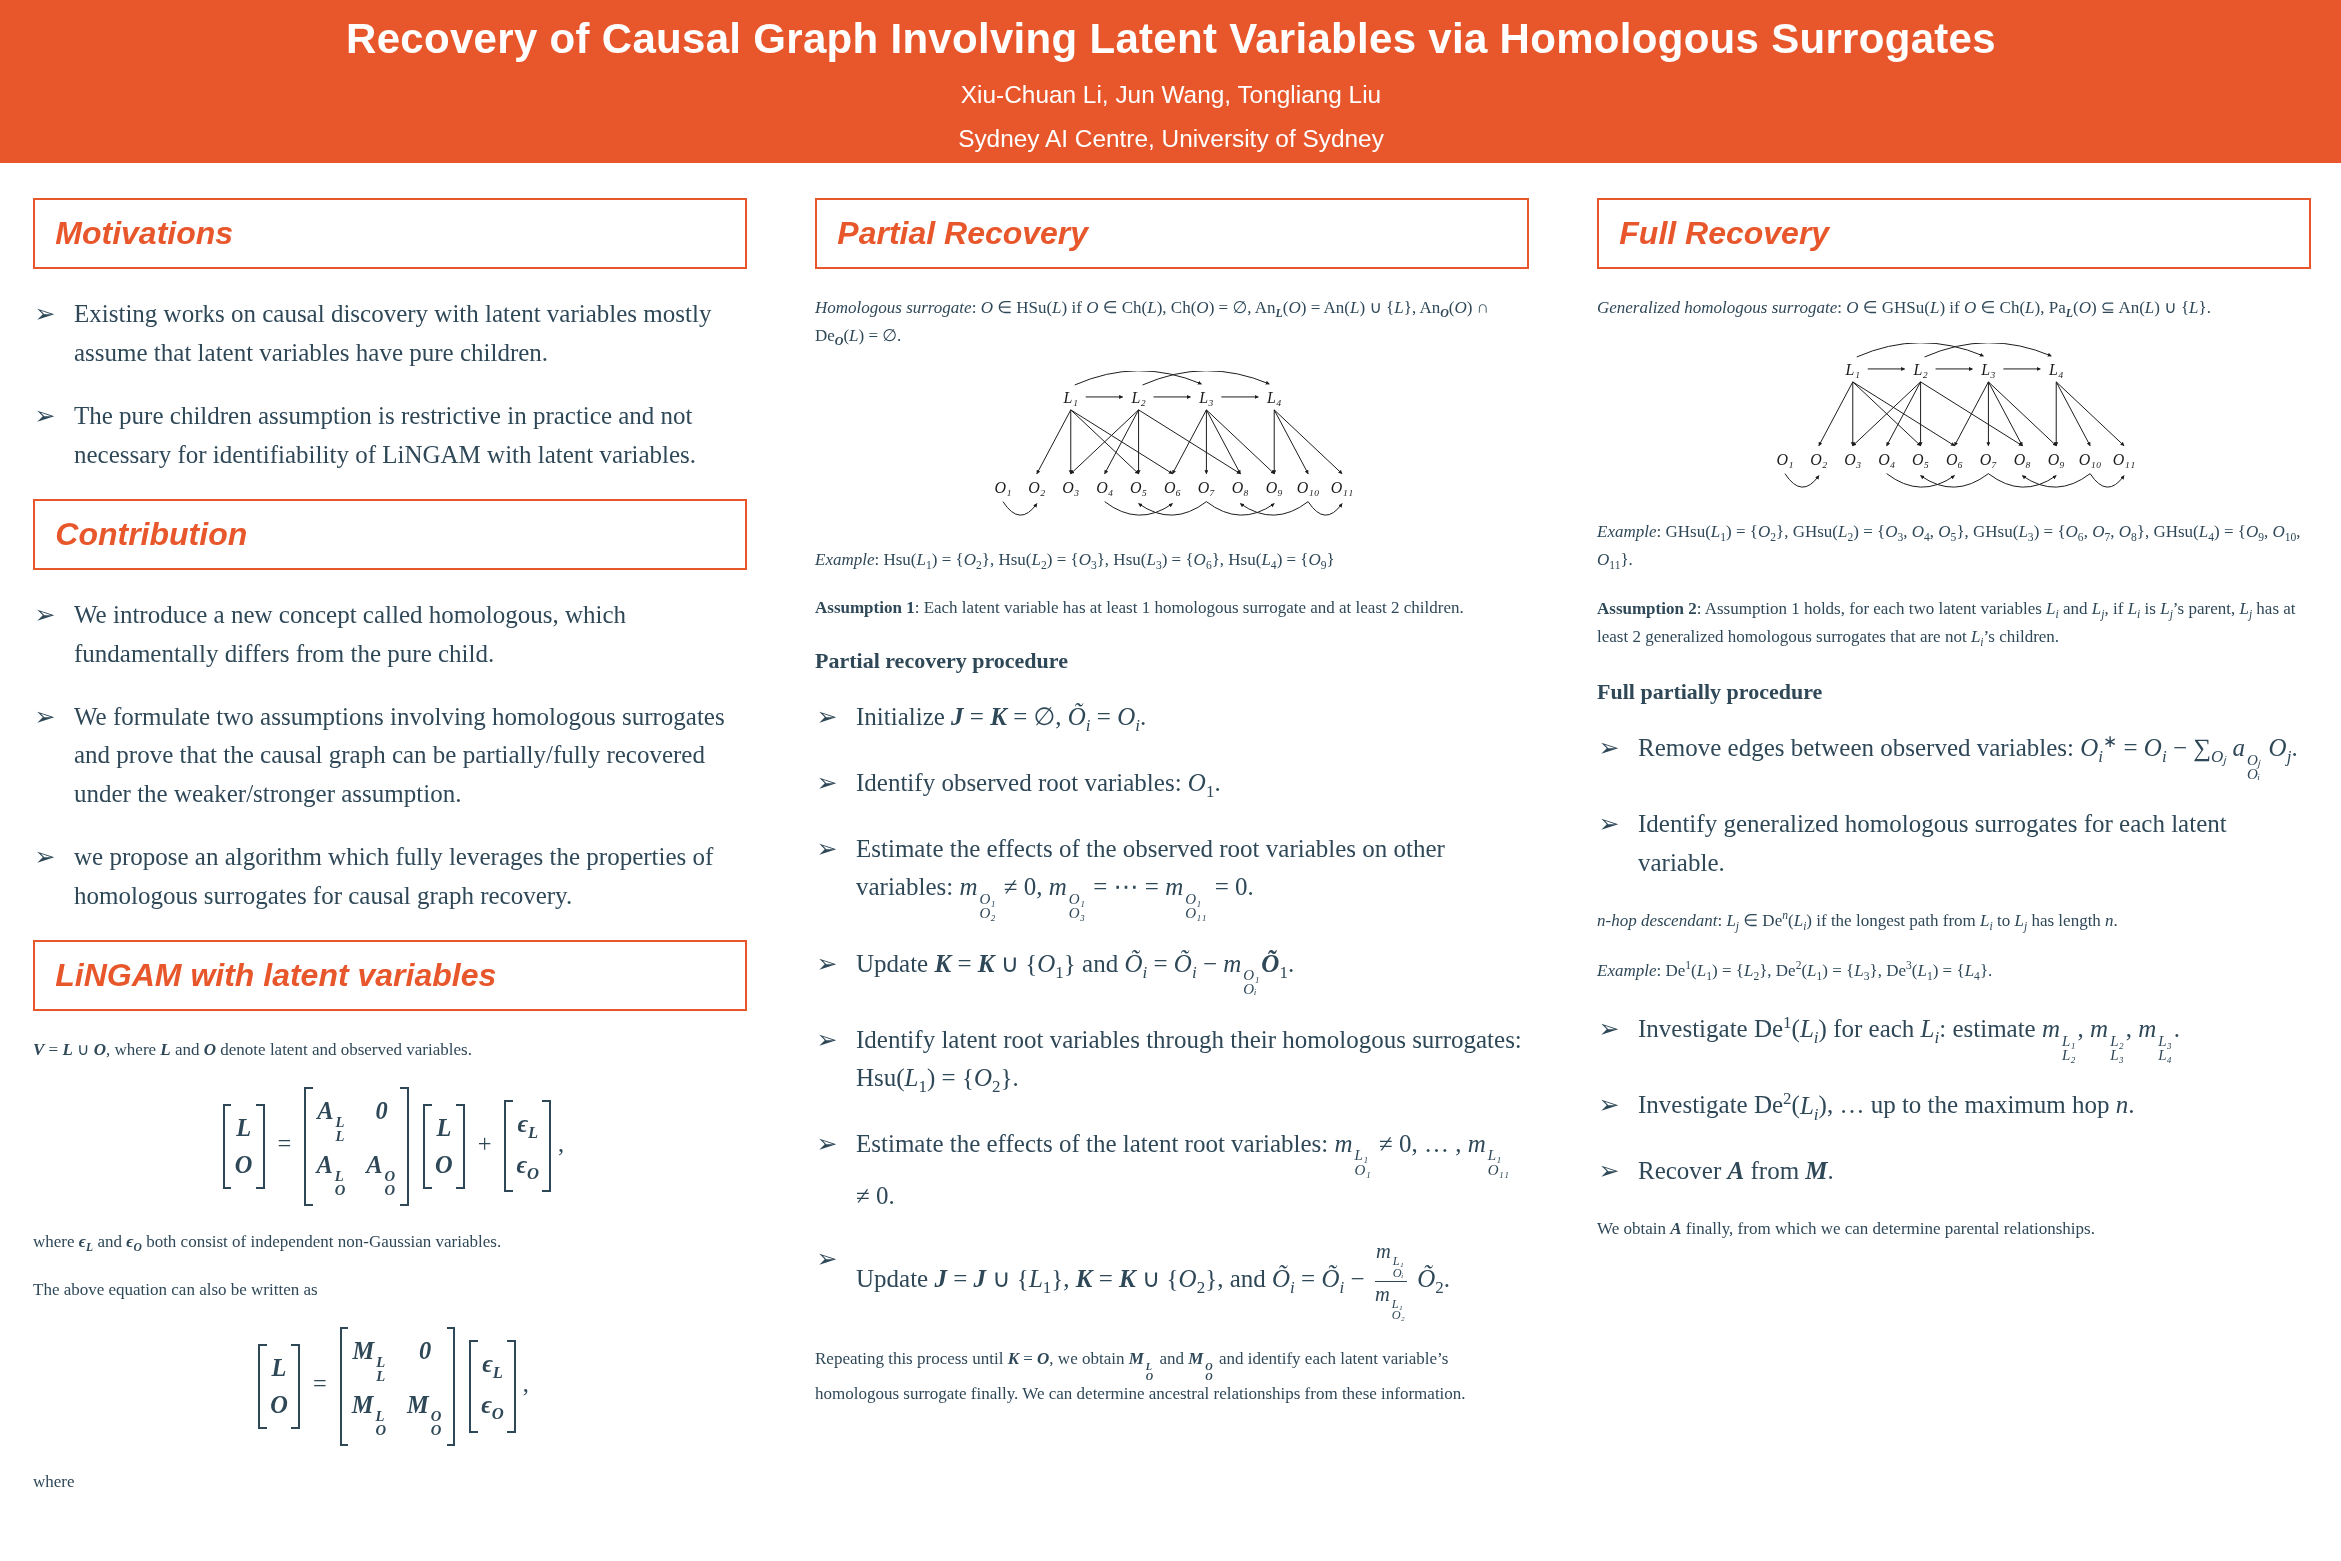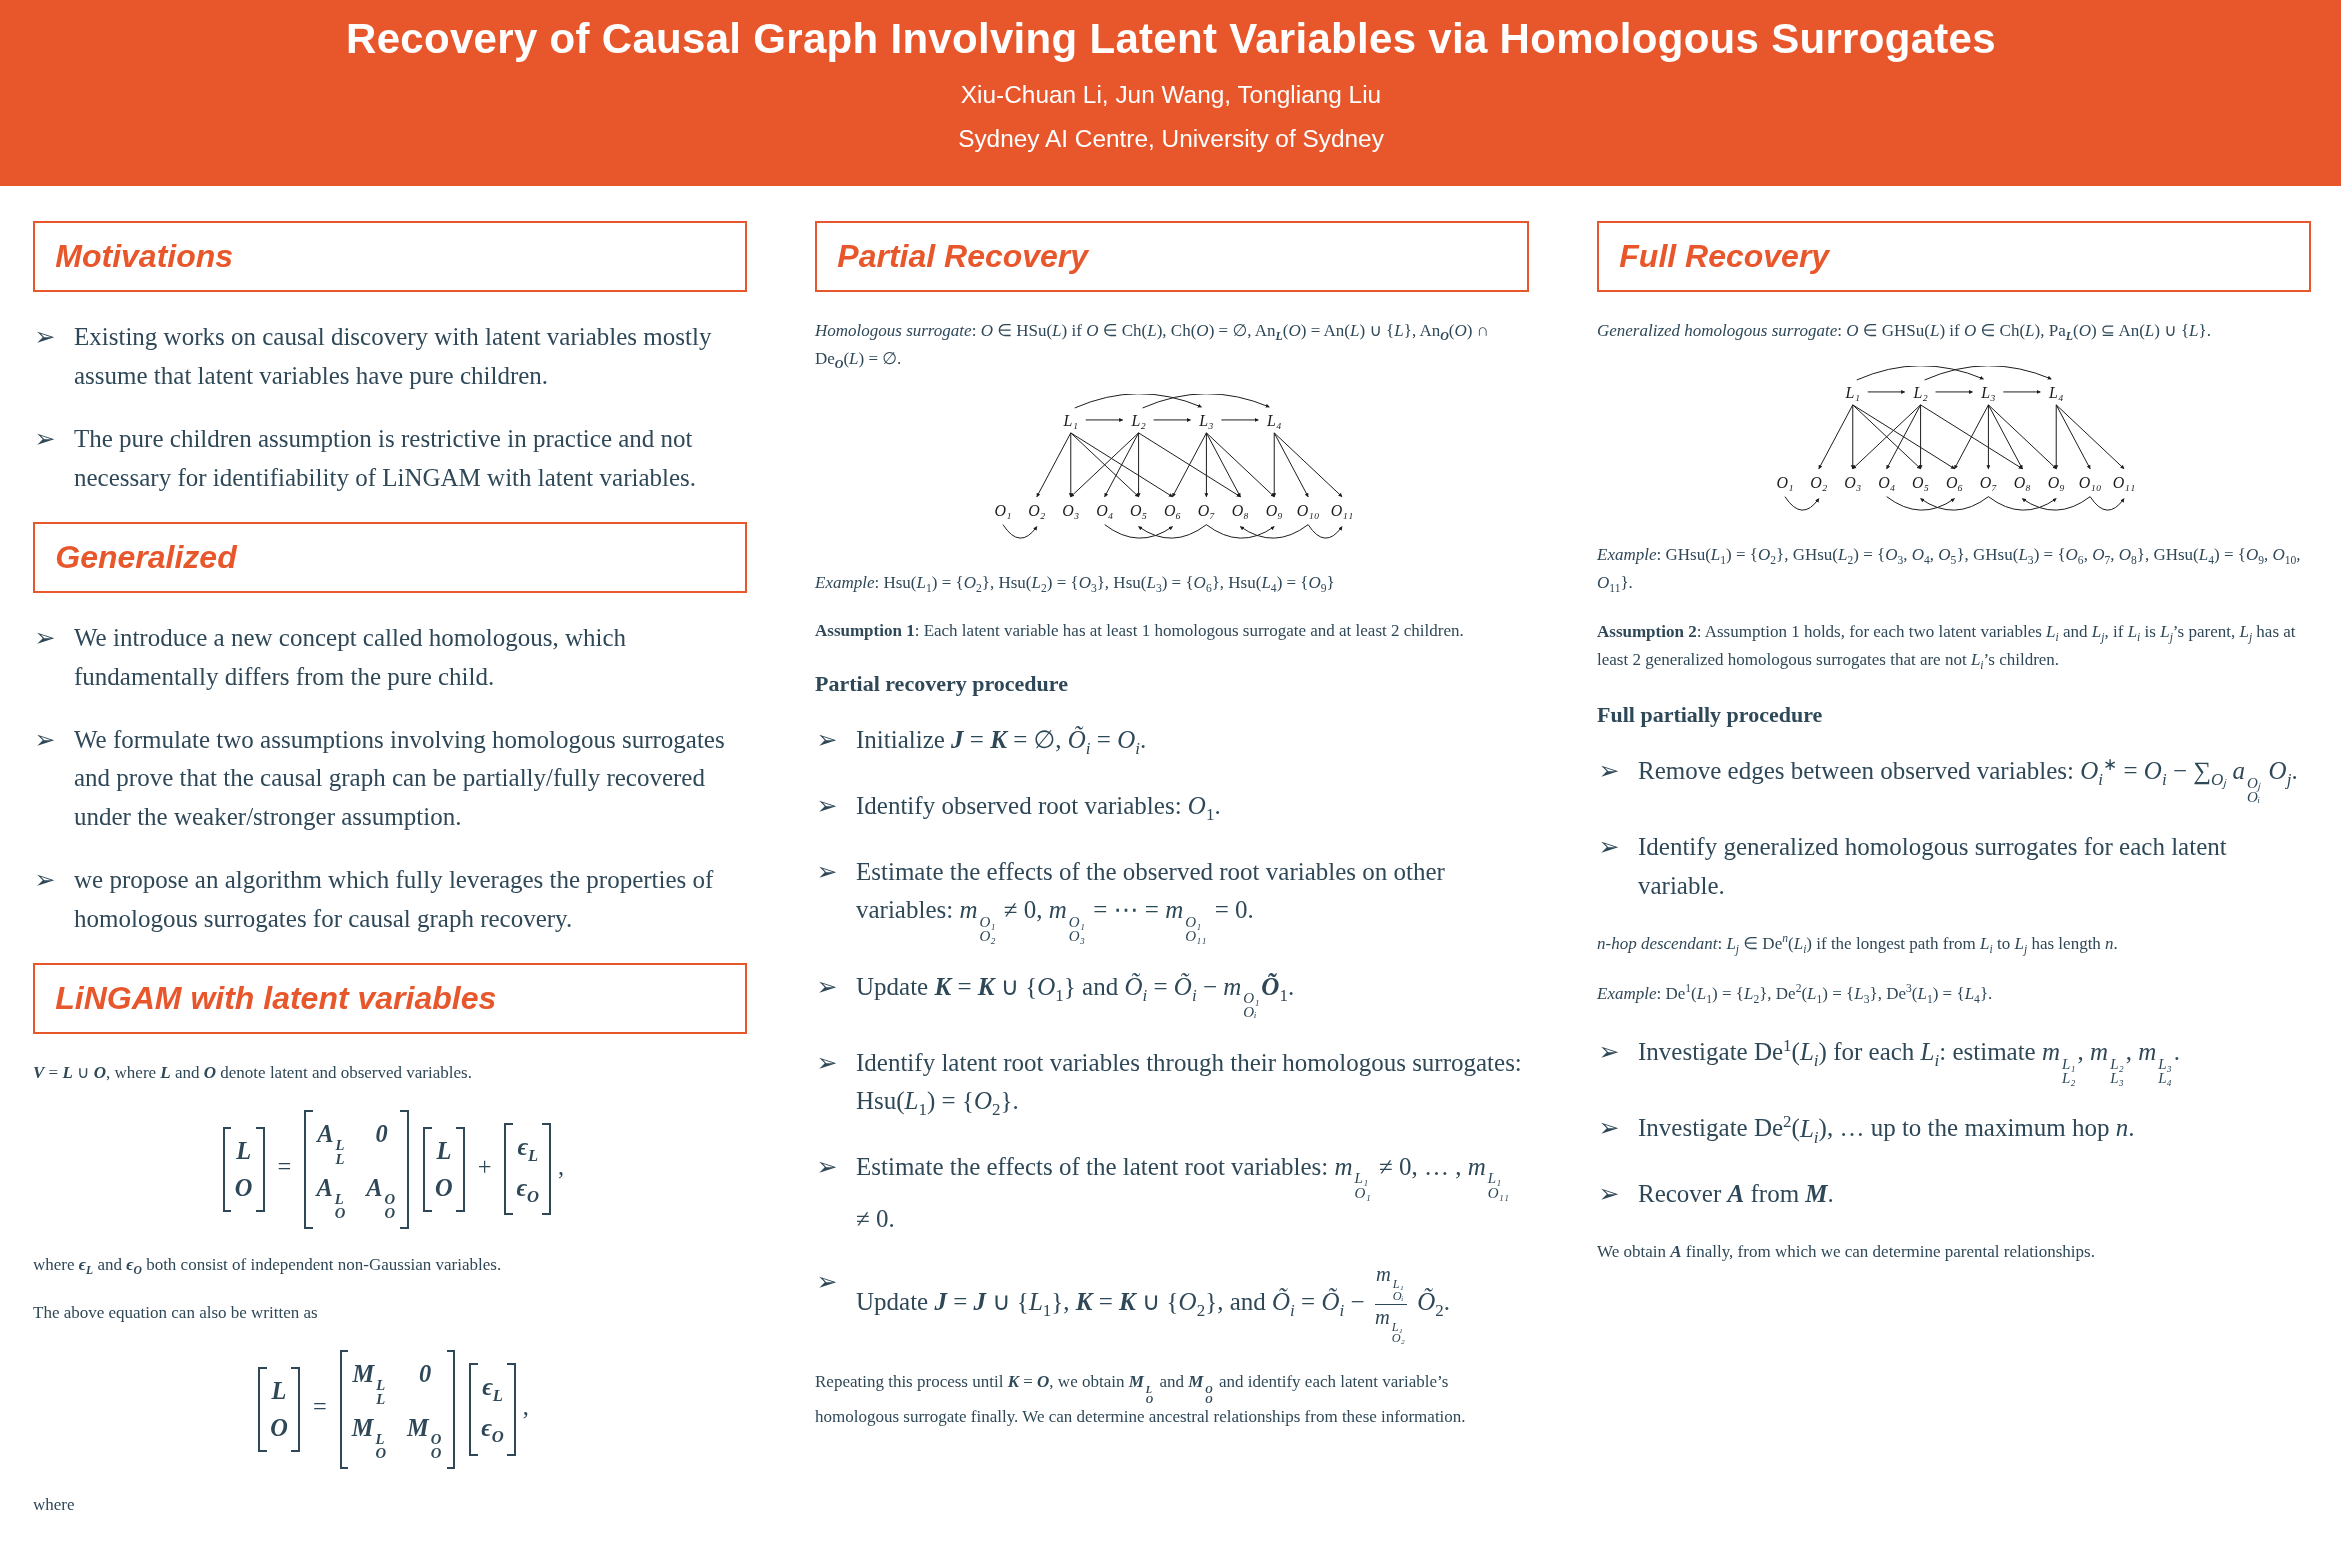--- a/index.html
+++ b/index.html
@@ -1,19 +1,19 @@
 <!DOCTYPE html>
 <html style="font-size:11px"><head>
 <meta charset="utf-8">
 <style>
   html,body{margin:0;padding:0;background:#ffffff;}
   .poster{position:relative;width:2342px;height:1561px;background:#ffffff;overflow:hidden;
           font-family:"Liberation Serif", serif;color:#2F4858;}
   
-  .banner{background:#E8572B;height:186px;text-align:center;color:#ffffff;
+  .banner{background:#E8572B;height:163px;text-align:center;color:#ffffff;
           font-family:"Liberation Sans", sans-serif;}
   .banner h1{margin:0;padding-top:15px;font-size:42px;font-weight:bold;letter-spacing:0.3px;}
   .banner .authors{margin-top:17.6px;font-size:24.4px;}
   .banner .affil{margin-top:16.3px;font-size:24.4px;}
   
   .cols{display:flex;gap:68px;padding:35px 33px 0 33px;box-sizing:border-box;}
   .col{width:714px;flex:0 0 auto;}
   
   .secbox{border:2.7px solid #E8572B;background:#ffffff;padding:15px 20.3px;margin-bottom:26px;font-style:italic;}
   .secbox .sectitle{color:#E8572B;font-family:"Liberation Sans", sans-serif;
@@ -64,21 +64,21 @@
     <div class="col">
       <div class="secbox">
         <div class="sectitle">Motivations</div>
       </div>
       <ul class="bullets">
           <li>Existing works on causal discovery with latent variables mostly assume that latent variables have pure children.</li>
           <li>The pure children assumption is restrictive in practice and not necessary for identifiability of LiNGAM with latent variables.</li>
         </ul>
 
       <div class="secbox">
-        <div class="sectitle">Generalized</div>
+        <div class="sectitle">Contribution</div>
       </div>
       <ul class="bullets">
           <li>We introduce a new concept called homologous, which fundamentally differs from the pure child.</li>
           <li>We formulate two assumptions involving homologous surrogates and prove that the causal graph can be partially/fully recovered under the weaker/stronger assumption.</li>
           <li>we propose an algorithm which fully leverages the properties of homologous surrogates for causal graph recovery.</li>
         </ul>
 
       <div class="secbox">
         <div class="sectitle">LiNGAM with latent variables</div>
       </div>

